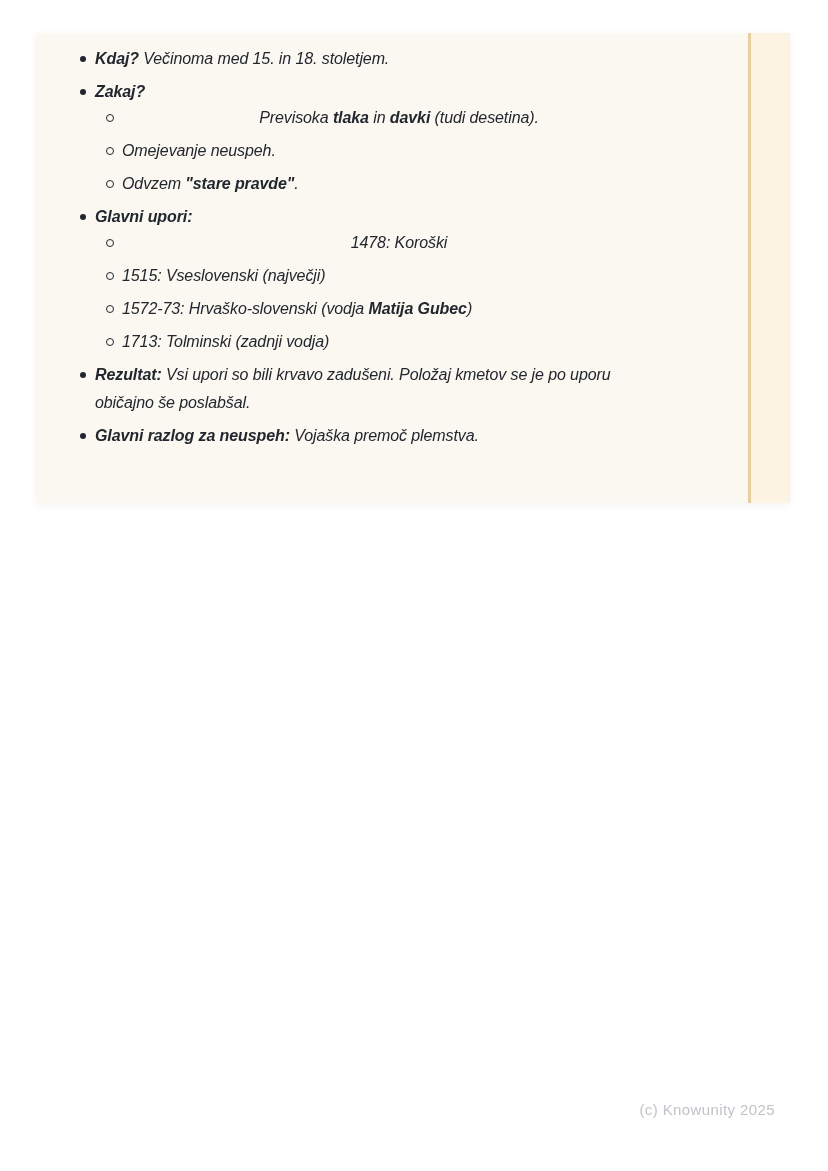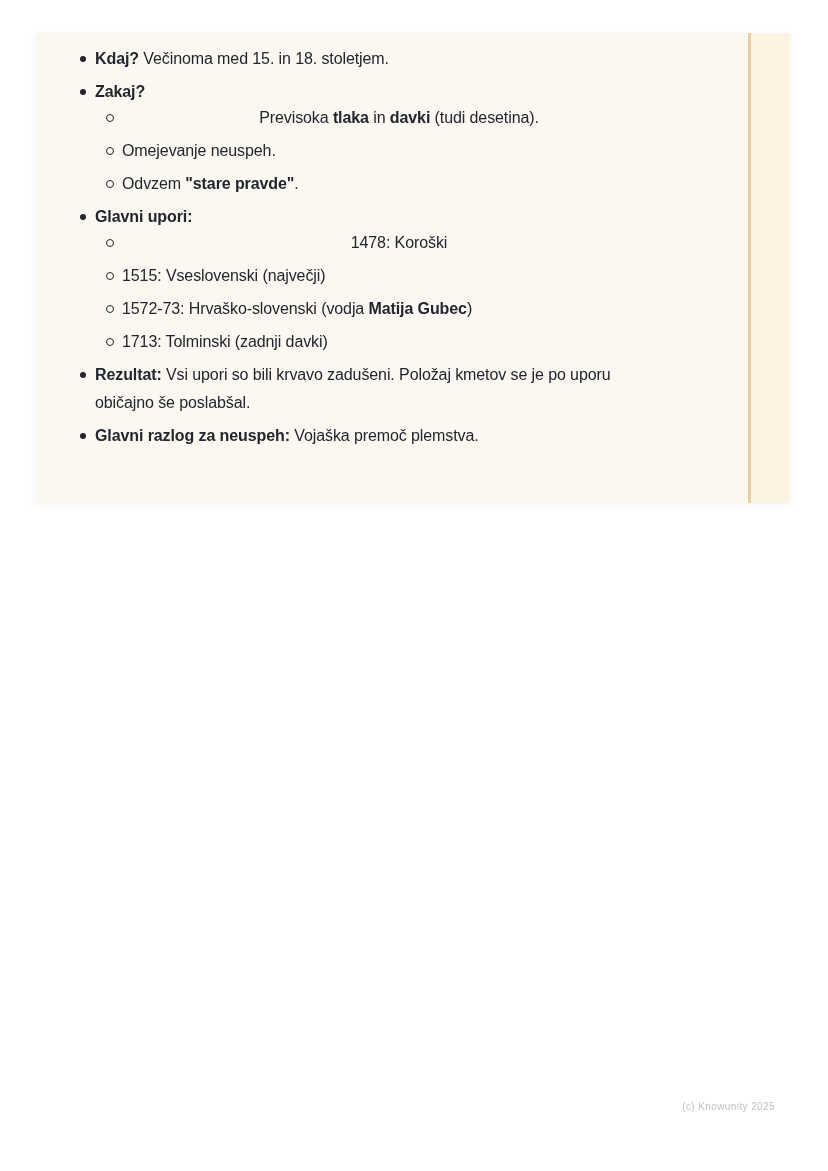--- a/index.html
+++ b/index.html
@@ -39,20 +39,21 @@
     position: relative;
     padding-top: 12px;
   }
   .row {
     position: relative;
     font-size: 16px;
     line-height: 28px;
     letter-spacing: -0.1px;
     margin-bottom: 5px;
     box-sizing: border-box;
+    font-style: italic;
   }
   .row.lvl1 {
     padding-left: 59px;
     max-width: 600px;
   }
   .row.lvl2 {
     padding-left: 86px;
     max-width: 640px;
   }
   .lvl1 + .lvl2 { margin-top: -7px; text-align: center; }
@@ -77,40 +78,40 @@
     border-radius: 50%;
     border: 1.6px solid var(--text, #22262e);
     background: transparent;
     box-sizing: border-box;
   }
   .row strong { font-weight: 700; }
   .footer-copyright {
     position: absolute;
     top: 1101px;
     right: 53px;
-    font-size: 10px;
+    font-size: 15px;
     letter-spacing: 0.4px;
     color: var(--footer-text, #c1c3c9);
   }
 </style>
 </head>
 <body>
 
 <div class="page" style="--page-bg: #ffffff; --card-bg: #faf8f0; --strip-bg: #fcf3e3; --strip-border: #e7cfa2; --text: #22262e; --footer-text: #c1c3c9;">
   <div class="card">
     <div class="accent-strip"></div>
     <div class="notes">
         <div class="row lvl1"><span class="marker"></span><span class="txt"><strong>Kdaj?</strong><span> Večinoma med 15. in 18. stoletjem.</span></span></div>
         <div class="row lvl1"><span class="marker"></span><span class="txt"><strong>Zakaj?</strong></span></div>
         <div class="row lvl2"><span class="marker"></span><span class="txt"><span>Previsoka </span><strong>tlaka</strong><span> in </span><strong>davki</strong><span> (tudi desetina).</span></span></div>
         <div class="row lvl2"><span class="marker"></span><span class="txt"><span>Omejevanje neuspeh.</span></span></div>
         <div class="row lvl2"><span class="marker"></span><span class="txt"><span>Odvzem </span><strong>"stare pravde"</strong><span>.</span></span></div>
         <div class="row lvl1"><span class="marker"></span><span class="txt"><strong>Glavni upori:</strong></span></div>
         <div class="row lvl2"><span class="marker"></span><span class="txt"><span>1478: Koroški</span></span></div>
         <div class="row lvl2"><span class="marker"></span><span class="txt"><span>1515: Vseslovenski (največji)</span></span></div>
         <div class="row lvl2"><span class="marker"></span><span class="txt"><span>1572-73: Hrvaško-slovenski (vodja </span><strong>Matija Gubec</strong><span>)</span></span></div>
-        <div class="row lvl2"><span class="marker"></span><span class="txt"><span>1713: Tolminski (zadnji davki)</span></span></div>
+        <div class="row lvl2"><span class="marker"></span><span class="txt"><span>1713: Tolminski (zadnji vodja)</span></span></div>
         <div class="row lvl1"><span class="marker"></span><span class="txt"><strong>Rezultat:</strong><span> Vsi upori so bili krvavo zadušeni. Položaj kmetov se je po uporu običajno še poslabšal.</span></span></div>
         <div class="row lvl1"><span class="marker"></span><span class="txt"><strong>Glavni razlog za neuspeh:</strong><span> Vojaška premoč plemstva.</span></span></div>
       </div>
   </div>
   <div class="footer-copyright">(c) Knowunity 2025</div>
 </div>
 
 </body></html>

